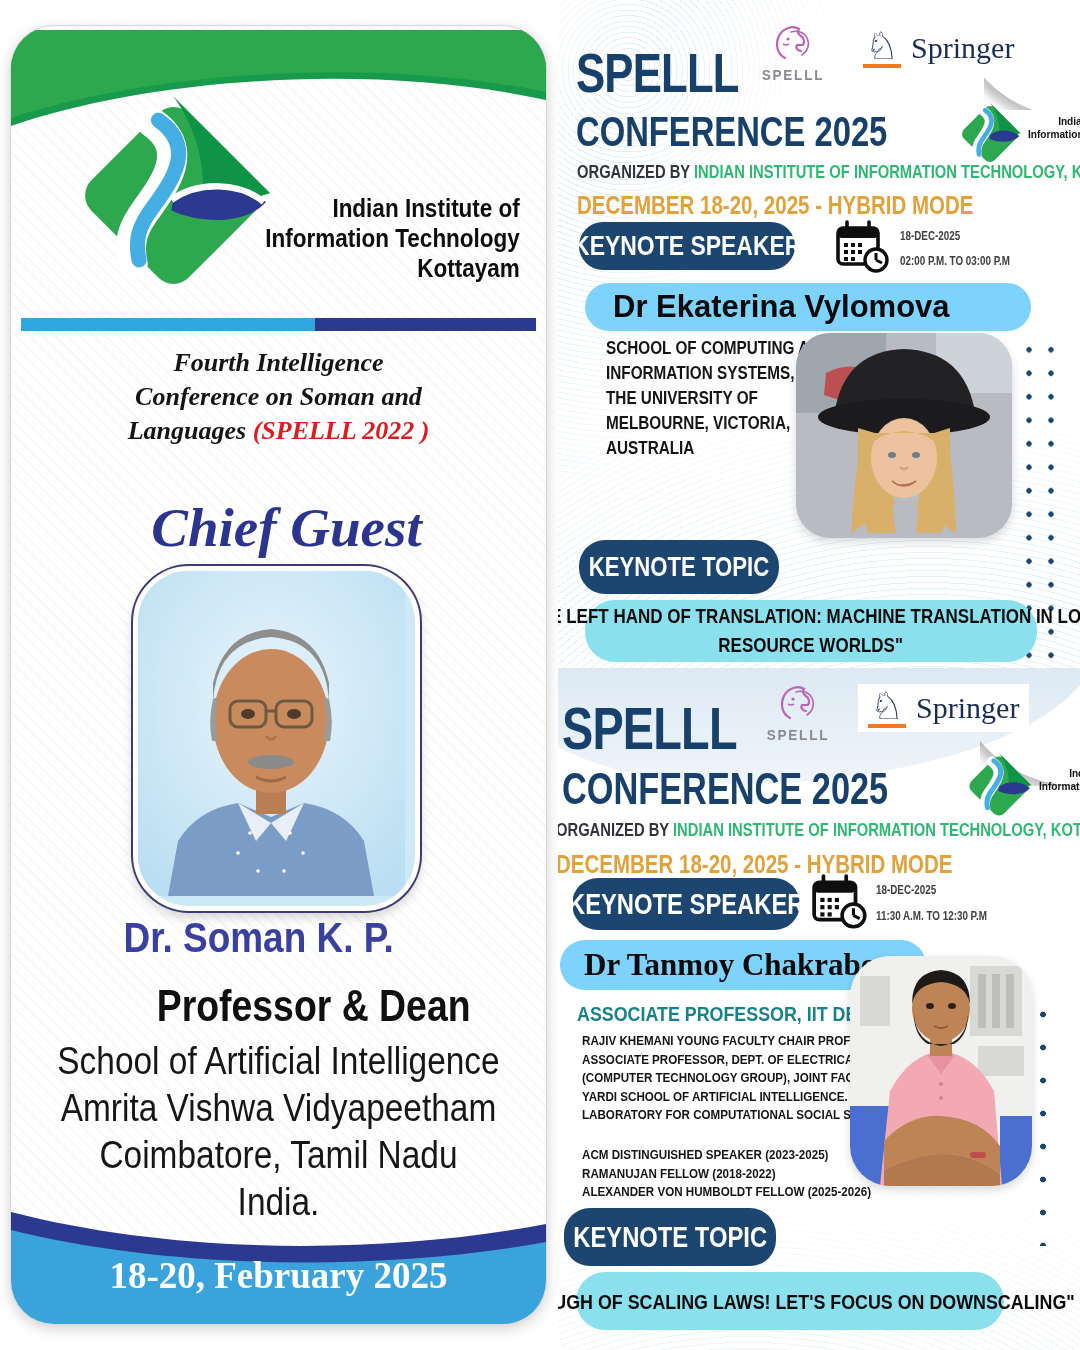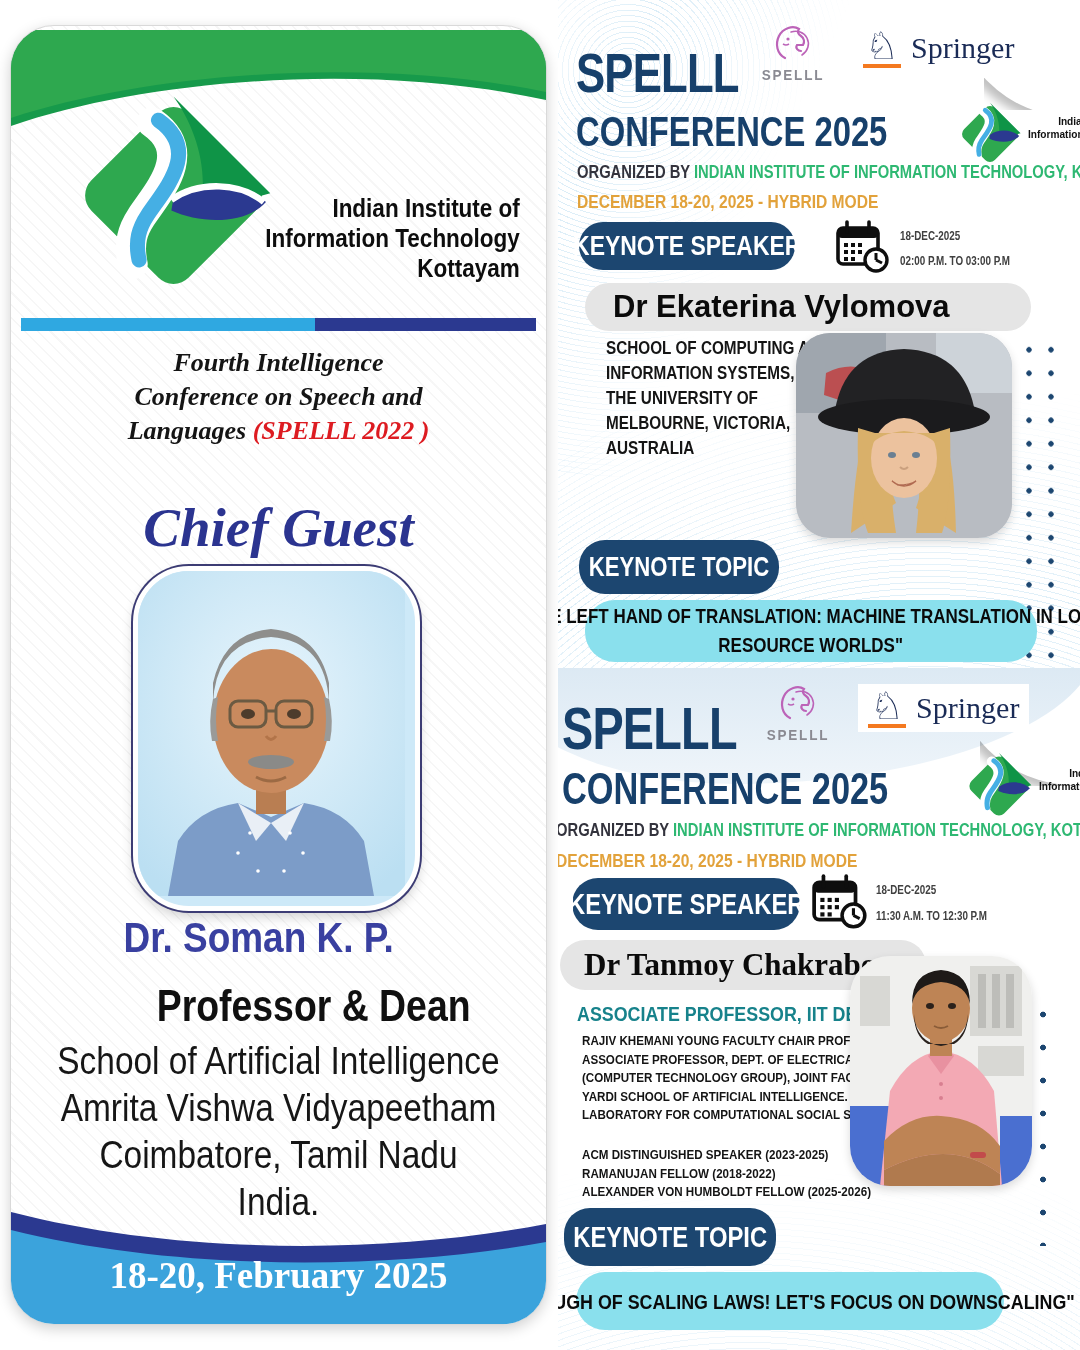--- a/index.html
+++ b/index.html
@@ -20,21 +20,21 @@
   .iiit-big .t{position:absolute;right:6px;top:105px;text-align:right;color:#0d0d0d;
      font-weight:bold;font-size:25px;line-height:30px;}
   .iiit-big .t div{transform:scaleX(.9);transform-origin:100% 50%;white-space:nowrap;}
   .bluebar{position:absolute;left:10px;top:292px;width:515px;height:13px;display:flex;}
   .bluebar .l{flex:0 0 57%;background:#2FA8E1;}
   .bluebar .r{flex:1;background:#2B3990;}
   .conf-title{position:absolute;left:0;top:320px;width:535px;text-align:center;
      font-family:"Liberation Serif",serif;font-style:italic;font-weight:bold;
      font-size:26px;line-height:34px;color:#141414;}
   .conf-title .red{color:#DD1B21;}
-  .chief{position:absolute;left:0;top:470px;width:535px;text-align:center;
+  .chief{position:absolute;left:8px;top:470px;width:535px;text-align:center;
      font-family:"Liberation Serif",serif;font-style:italic;font-weight:bold;
      font-size:55px;color:#2B3490;text-shadow:2px 2px 0 #fff,-2px -2px 0 #fff,2px -2px 0 #fff,-2px 2px 0 #fff;}
   .photo-soman{position:absolute;left:122px;top:540px;width:277px;height:335px;border-radius:56px;
      background:#CDE9F8;border:5px solid #fff;box-shadow:0 0 0 2px #3c3c74,0 6px 12px rgba(0,0,0,.18);
      overflow:hidden;}
   .soman-name{position:absolute;left:0;top:888px;width:496px;text-align:center;color:#3940A0;
      font-weight:bold;font-size:42px;}
   .soman-name span{transform:scaleX(.88);transform-origin:50% 50%;display:inline-block;white-space:nowrap;}
   .soman-role{position:absolute;left:0;top:955px;width:605px;text-align:center;color:#101010;
      font-weight:bold;font-size:44px;}
@@ -65,24 +65,24 @@
   .curl::before{content:'';position:absolute;right:-28px;top:-38px;width:155px;height:155px;
      background:linear-gradient(215deg,#f6dd97 0%,#dpa43c 30%,#d8a33c 35%,#a87416 62%,#c7922c 85%);
      border-radius:0 0 0 120px;box-shadow:-6px 6px 10px rgba(0,0,0,.25);}
   .rp-title{position:absolute;color:#17406B;font-weight:bold;font-size:56px;letter-spacing:-1px;}
   .rp-title span{display:inline-block;transform:scaleX(.78);transform-origin:0 50%;}
   .rp-sub{position:absolute;color:#17406B;font-weight:bold;font-size:42px;}
   .rp-sub span{display:inline-block;transform:scaleX(.78);transform-origin:0 50%;white-space:nowrap;}
   .org-line{position:absolute;font-weight:bold;font-size:18px;white-space:nowrap;}
   .org-line .pre{color:#33333d;}
   .org-line .org{color:#2EB872;}
-  .mode-line{position:absolute;color:#E2A23B;font-weight:bold;font-size:19px;white-space:nowrap;}
+  .mode-line{position:absolute;color:#E2A23B;font-weight:bold;font-size:25px;white-space:nowrap;}
   .pill-navy{position:absolute;background:#1C4670;border-radius:26px;display:flex;
      align-items:center;justify-content:center;color:#fff;font-weight:bold;}
-  .pill-cyan{position:absolute;background:#e5e5e5;border-radius:26px;display:flex;align-items:center;
+  .pill-cyan{position:absolute;background:#7dd3fc;border-radius:26px;display:flex;align-items:center;
      color:#0a0a0a;font-weight:bold;}
   .cal{position:absolute;}
   .dt{position:absolute;color:#404040;font-weight:bold;font-size:12px;line-height:25px;white-space:nowrap;}
   .affil-r{position:absolute;color:#151515;font-weight:bold;font-size:18px;line-height:25px;}
   .affil-r div{transform:scaleX(.85);transform-origin:0 50%;white-space:nowrap;}
   .photo-r{position:absolute;border-radius:34px;overflow:hidden;box-shadow:0 4px 10px rgba(0,0,0,.15);}
   .dots1{position:absolute;left:460px;top:338px;width:46px;height:392px;
      background-image:radial-gradient(circle,#1C4670 2.4px,transparent 3px);background-size:22px 23.5px;}
   .dots2{position:absolute;left:478px;top:330px;width:14px;height:248px;
      background-image:radial-gradient(circle,#1C4670 2.6px,transparent 3.2px);background-size:14px 33px;}
@@ -136,21 +136,21 @@
       </div>
     </div>
 
     <div class="bluebar">
         <span class="l"></span>
         <span class="r"></span>
       </div>
 
     <div class="conf-title">
       <div>Fourth Intelligence</div>
-      <div>Conference on Speech and</div>
+      <div>Conference on Soman and</div>
       <div><span>Languages</span> <span class="red">(SPELLL 2022 )</span></div>
     </div>
 
     <div class="chief">Chief Guest</div>
 
     <div class="photo-soman">
       <svg width="267" height="325" viewBox="0 0 267 325">
         <rect width="267" height="325" fill="#CFEAF8"></rect>
         <radialGradient id="bgS" cx="50%" cy="40%" r="70%">
           <stop offset="0%" stop-color="#E8F5FC"></stop>

